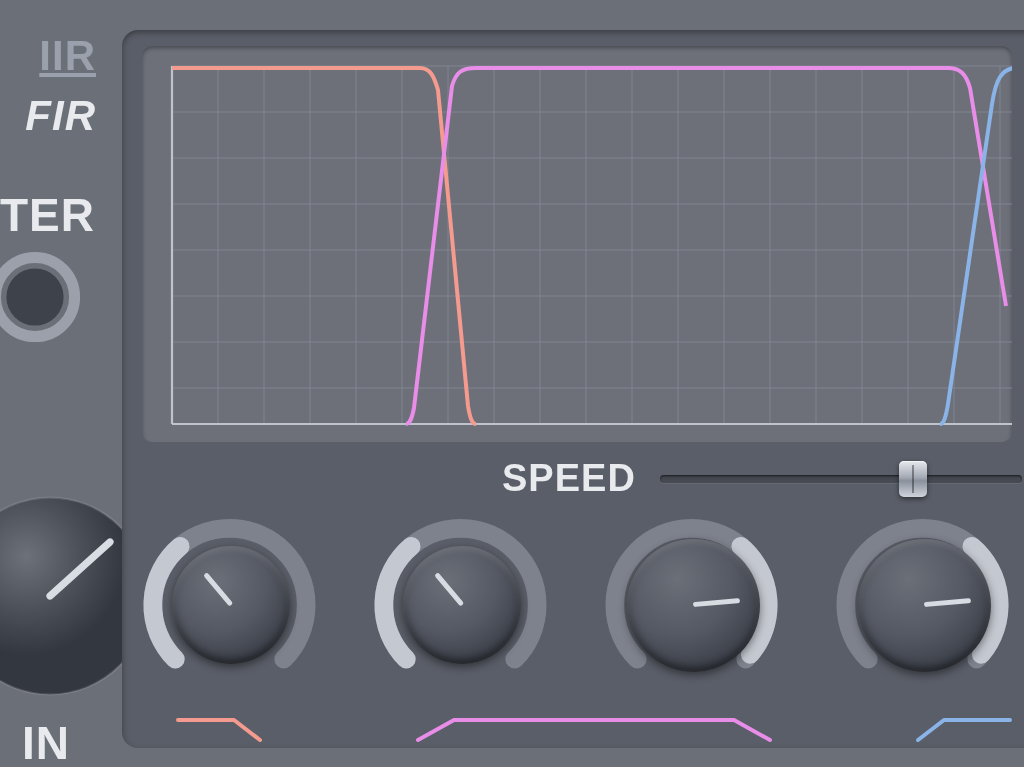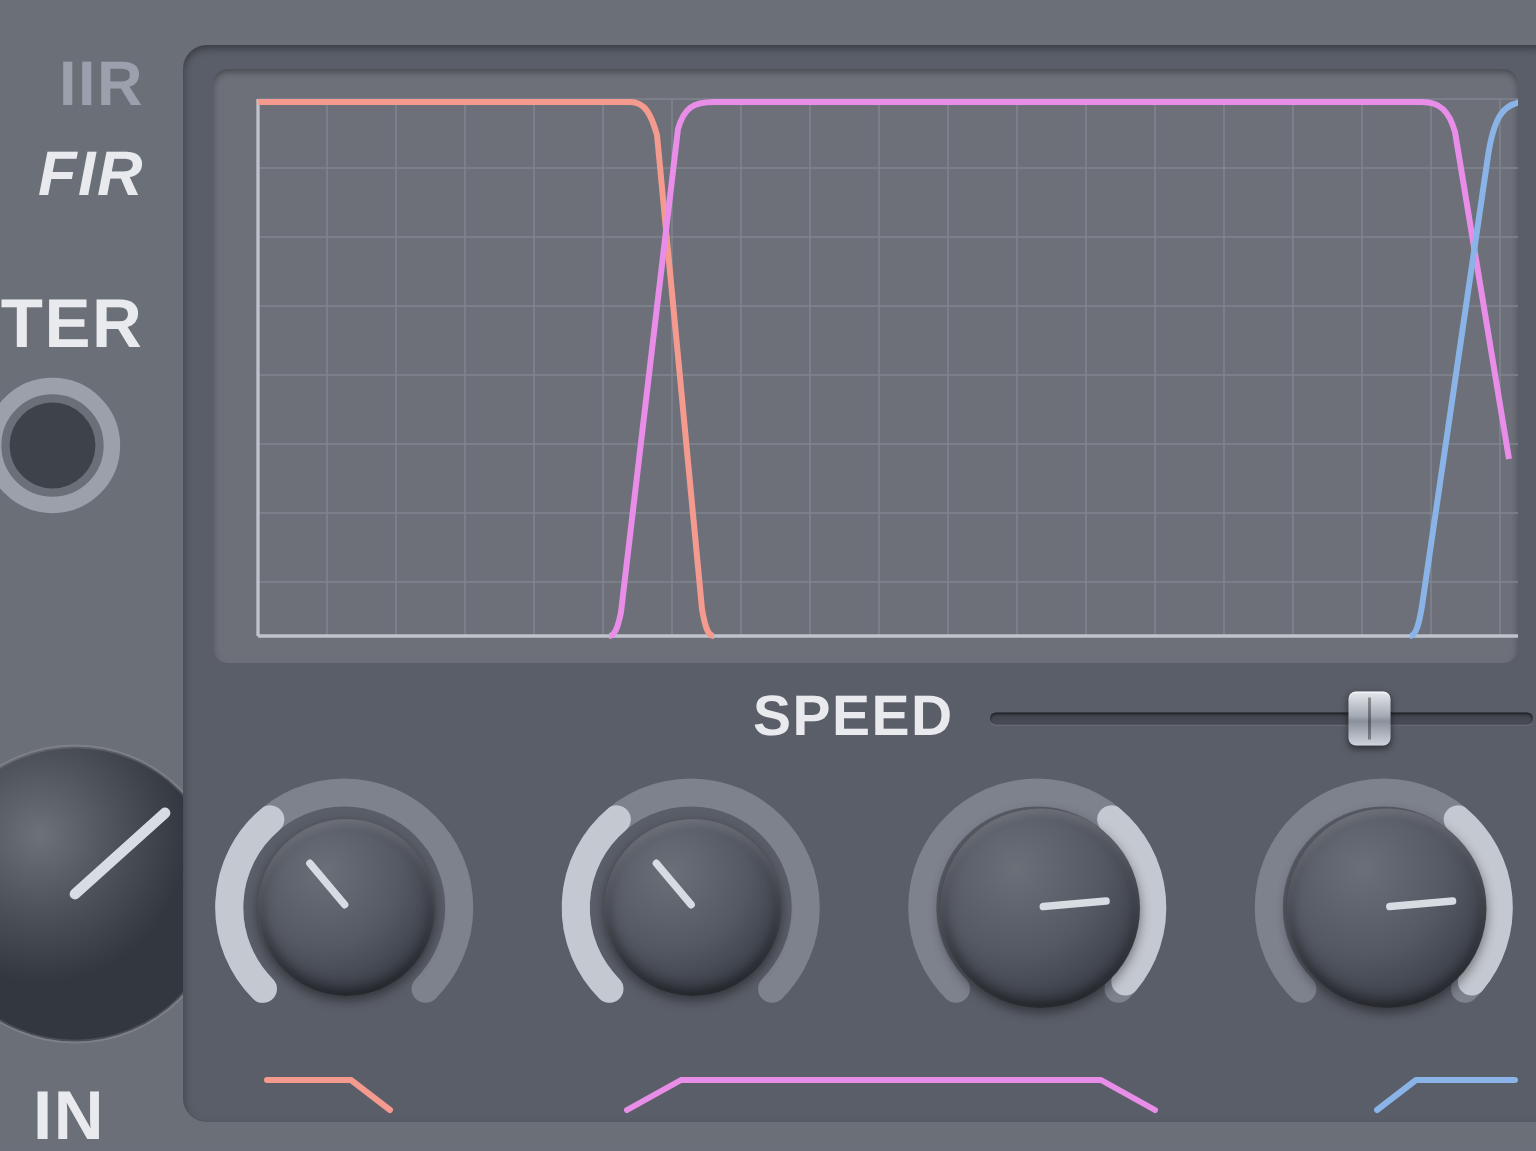--- a/index.html
+++ b/index.html
@@ -14,24 +14,24 @@
   }
 
   
   .left-label {
     position: absolute;
     font-size: 42px;
     font-weight: 600;
     letter-spacing: 1px;
     color: #e8eaee;
   }
-  .left-label.dim { color: #9aa0ac; }
+  .left-label.dim { color: #9aa0ac; text-decoration: underline; }
   #iir-label { left: 0; top: 32px; text-align: right; width: 96px; }
   #fir-label { left: 0; top: 92px; text-align: right; width: 96px; font-style: italic; }
-  #ter-label { left: 0; top: 188px; text-align: center; width: 96px; font-size: 46px; }
+  #ter-label { left: 0; top: 188px; text-align: left; width: 96px; font-size: 46px; }
   #in-label  { left: 0; top: 716px; text-align: right; width: 70px; font-size: 46px; }
 
   
   #ter-knob-wrap  { position: absolute; left: -20px; top: 242px; }
   #gain-knob-wrap { position: absolute; left: -70px; top: 476px; }
 
   
   #graph-panel {
     position: absolute;
     left: 122px;

